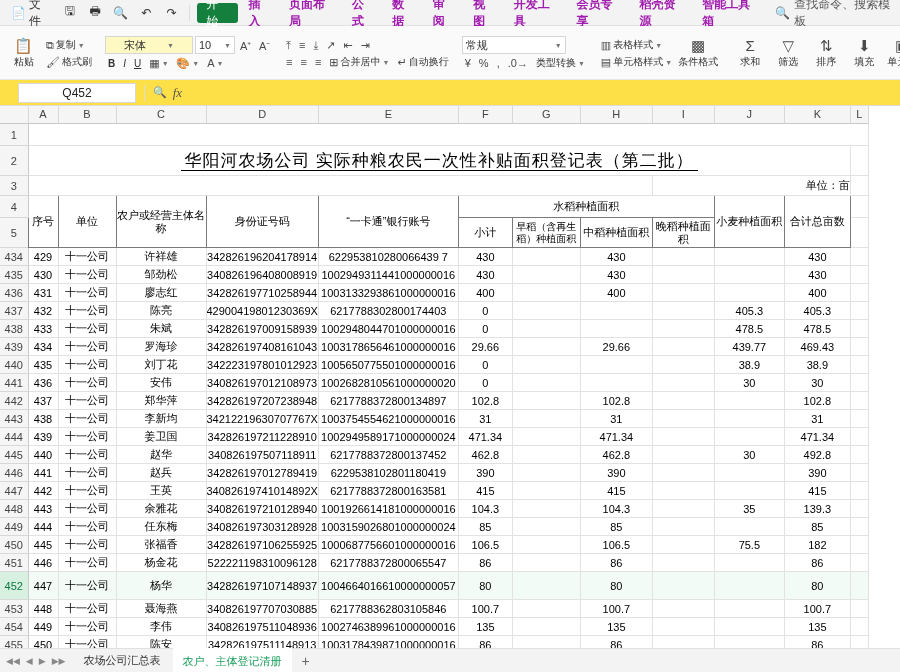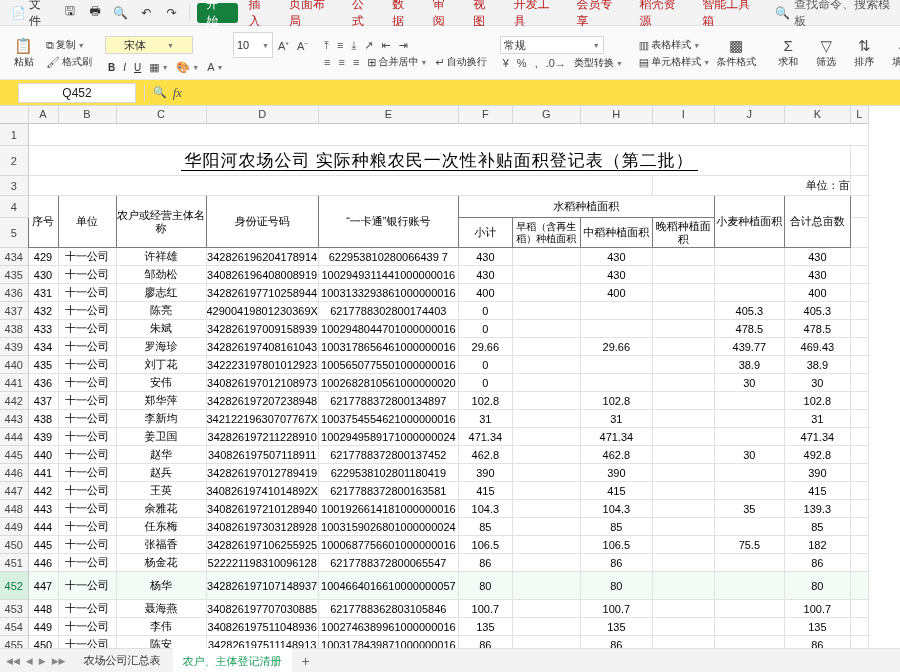--- a/index.html
+++ b/index.html
@@ -26,22 +26,22 @@
   }
   .tb-btn.icon-only { width: 22px; justify-content: center; }
   .tb-sep { width: 1px; height: 16px; background: #ddd; margin: 0 3px; }
   .file-label { font-size: 12px; }
   .green-pill {
     background: #15803d; color: #fff; border-radius: 3px;
     padding: 2px 9px; font-size: 12px; height: 20px;
     display: flex; align-items: center;
   }
   .menu-item {
-    padding: 2px 7px; font-size: 12px; color: #b91c1c; height: 20px;
-    display: flex; align-items: center; border-radius: 3px;
+    padding: 2px 7px; font-size: 12px; color: #a21caf; height: 20px;
+    display: flex; align-items: center; border-radius: 3px; font-weight: bold;
   }
   .search-box {
     display: flex; align-items: center; gap: 4px; font-size: 12px;
     color: #5b5b5b; margin-left: 6px;
   }
 
   
   .ribbon {
     height: 54px; background: #fafafa; border-bottom: 1px solid #e6e6e6;
     display: flex; align-items: stretch; padding: 2px 2px 0 2px;
@@ -61,24 +61,23 @@
     display: flex; align-items: center; gap: 2px; padding: 1px 3px;
     white-space: nowrap; font-size: 10px; height: 16px;
   }
   .rb-small .glyph { font-size: 11px; color: #4a4a4a; }
   .font-select {
     border: 1px solid #d6d6d6; background: #fef9c3; height: 18px; width: 88px;
     display: flex; align-items: center; padding: 0 18px; font-size: 11px;
     justify-content: space-between;
   }
   .size-select {
-    border: 1px solid #d6d6d6; background: #fff; height: 26px; width: 40px;
+    border: 1px solid #d6d6d6; background: #fff; height: 18px; width: 40px;
     display: flex; align-items: center; padding: 0 3px; font-size: 11px;
     justify-content: space-between;
-    margin-left: 38px;
   }
   .fmt-select {
     border: 1px solid #d6d6d6; background: #fff; height: 18px; width: 104px;
     display: flex; align-items: center; padding: 0 3px; font-size: 11px;
     justify-content: space-between;
   }
   .chev { font-size: 7px; color: #777; }
 
   
   .formulabar {

